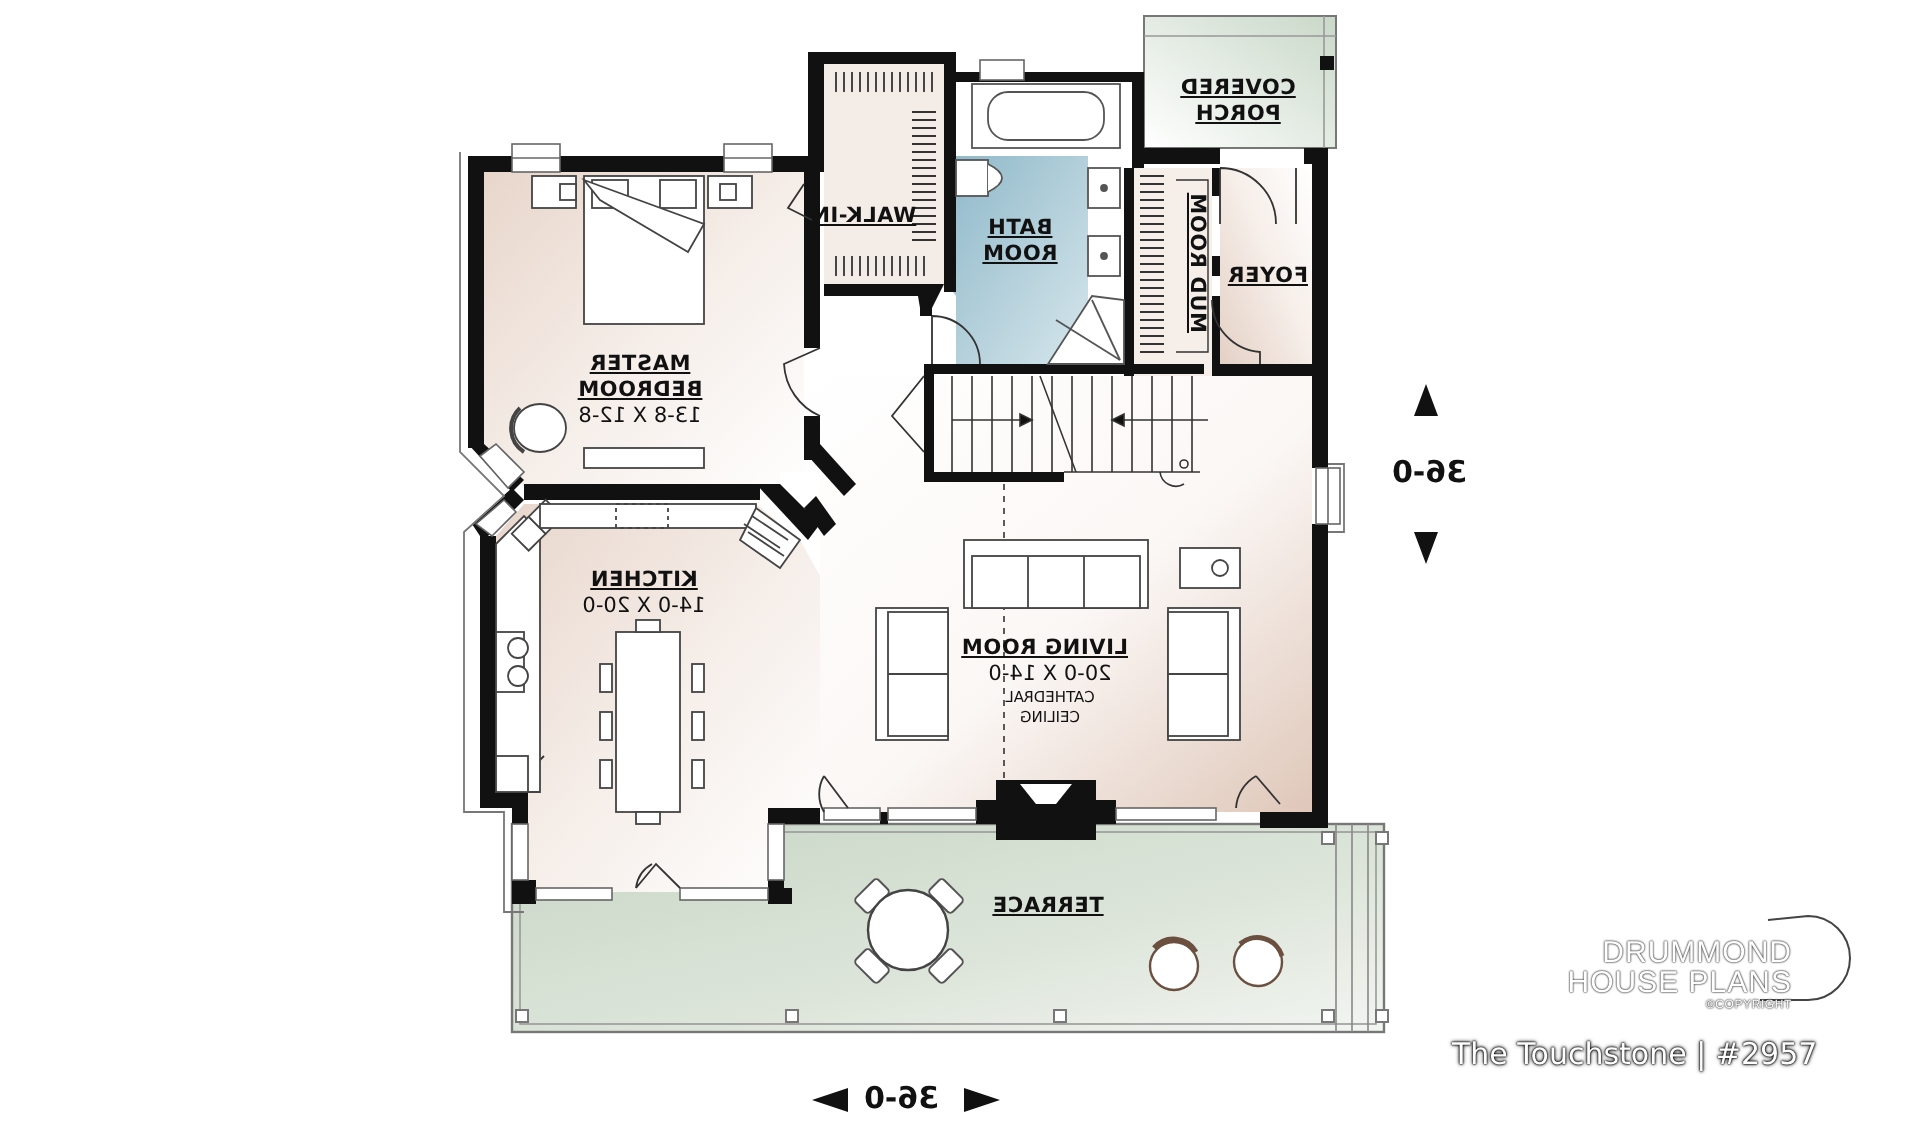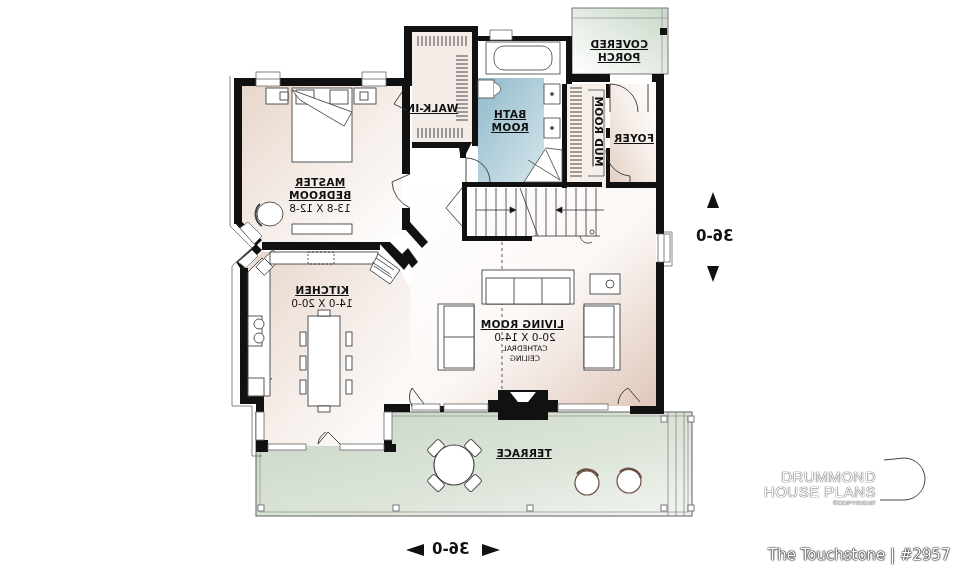--- a/index.html
+++ b/index.html
@@ -343,19 +343,19 @@
   <div class="room-dim">20-0 X 14-0</div>
   <div class="room-note">CATHEDRAL</div>
   <div class="room-note">CEILING</div>
 </div>
 
 <div class="lbl room-name" style="left:488px; top:447px; width:72px;">TERRACE</div>
 
 <div class="dim-text" style="left:696px; top:227px;">36-0</div>
 <div class="dim-text" style="left:432px; top:540px;">36-0</div>
 
-<div class="brand" style="left:740px; top:469px; width:136px;">
+<div class="brand" style="left:760px; top:469px; width:136px;">
   <div class="b1">DRUMMOND</div>
   <div class="b2">HOUSE PLANS</div>
   <div class="b3">©COPYRIGHT</div>
 </div>
 
-<div class="title" style="left:768px; top:518px;margin-top:28px;">The Touchstone | #2957</div>
+<div class="title" style="left:726px; top:518px;">The Touchstone | #2957</div>
 
 </body></html>

